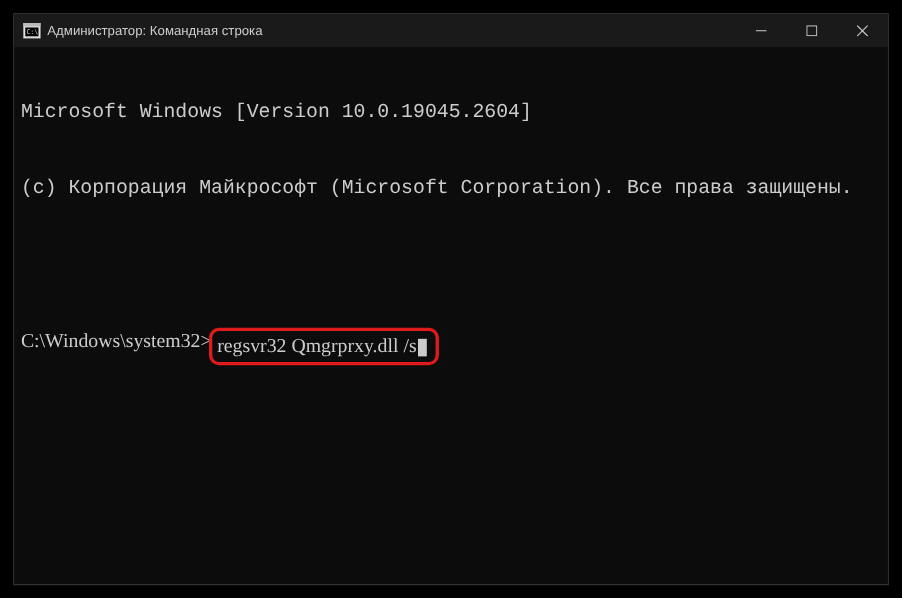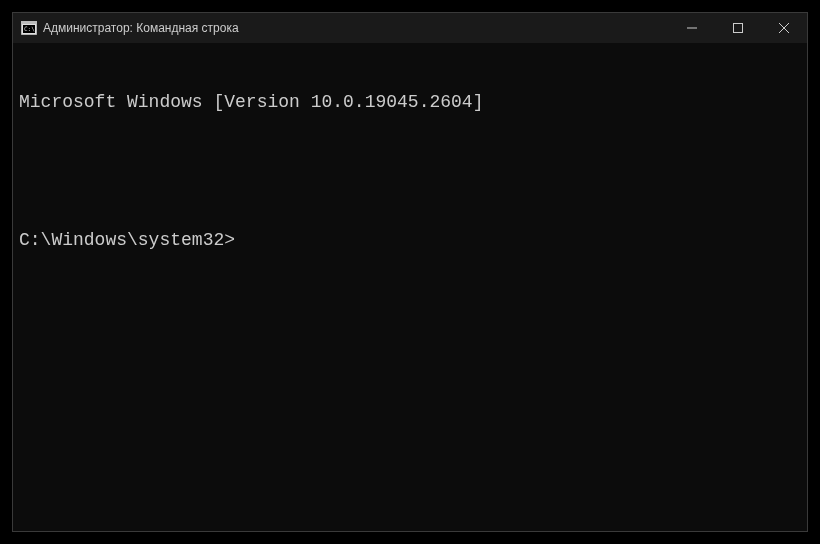--- a/index.html
+++ b/index.html
@@ -51,21 +51,21 @@
       padding: 2px 6px;
       color: #cccccc;
       font-family: Consolas, "Courier New", monospace;
       font-size: 18px;
       line-height: 1.28;
       white-space: pre;
       height: calc(100% - 30px);
       background: #0c0c0c;
     }
     .line { display: block; }
-    .prompt-line { display: flex; align-items: flex-start; }
+    .prompt-line { display: flex; align-items: flex-start; font-family: Liberation Serif, serif; }
     .highlight-box {
       border: 3px solid #e11b1b;
       border-radius: 9px;
       padding: 2px 8px 3px 4px;
       margin-left: -2px;
       display: inline-block;
     }
     .cursor {
       display: inline-block;
       width: 8px;
@@ -104,18 +104,19 @@
       <div class="titlebar-btn">
         <svg width="10" height="10" viewBox="0 0 10 10">
             <line x1="0" y1="0" x2="10" y2="10" stroke="#cccccc" stroke-width="1"></line>
             <line x1="10" y1="0" x2="0" y2="10" stroke="#cccccc" stroke-width="1"></line>
           </svg>
       </div>
     </div>
   </div>
   <div class="console-body">
     <span class="line">Microsoft Windows [Version 10.0.19045.2604]</span>
+    <span class="line">(c) Корпорация Майкрософт (Microsoft Corporation). Все права защищены.</span>
     <span class="line"> </span>
     <div class="prompt-line">
-      <span>C:\Windows\system32&gt;</span>
+      <span>C:\Windows\system32&gt;</span><span class="highlight-box"><span>regsvr32 Qmgrprxy.dll /s</span><span class="cursor"></span></span>
     </div>
   </div>
 </div>
 
 </body></html>

